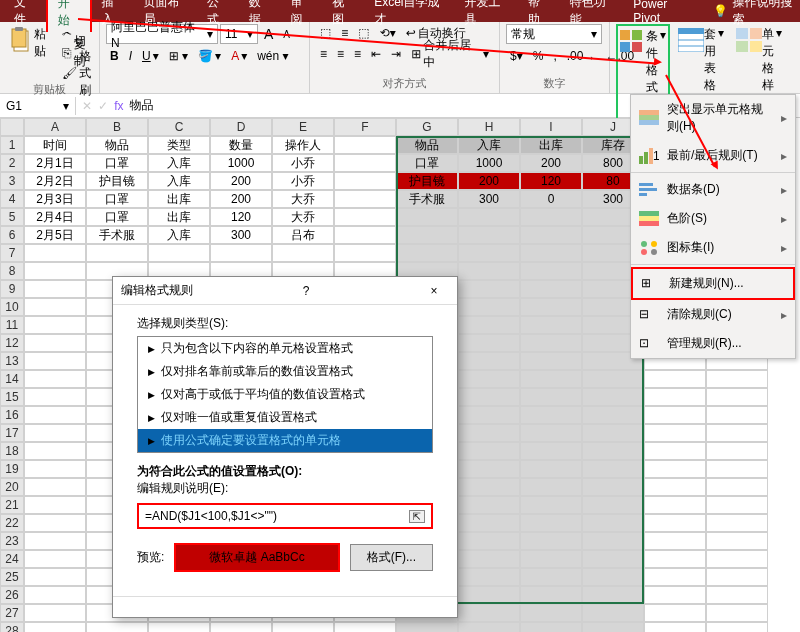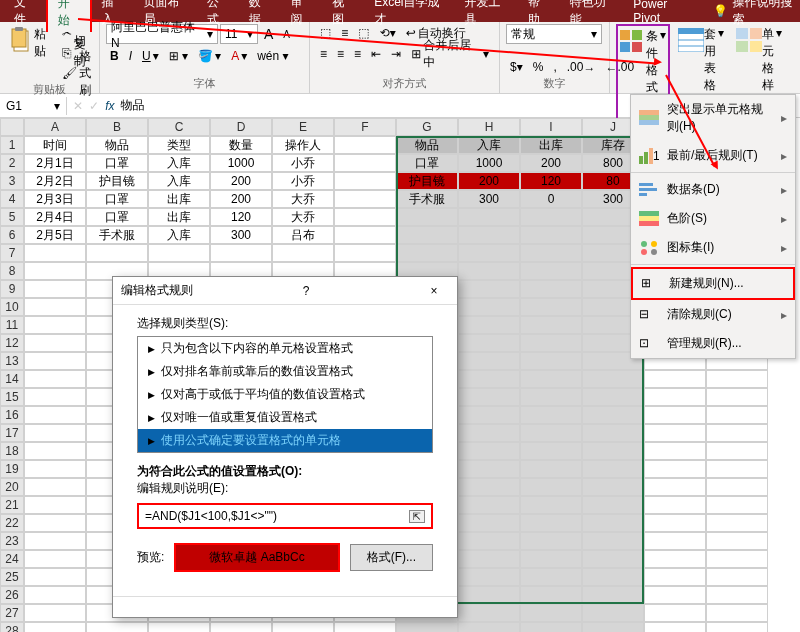--- a/index.html
+++ b/index.html
@@ -12,25 +12,25 @@
 .ribbon{background:#f3f2f1;height:72px;border-bottom:1px solid #d0d0d0;display:flex}
 .ribbon-group{border-right:1px solid #d0d0d0;padding:2px 6px;display:flex;flex-direction:column;justify-content:space-between}
 .ribbon-group-label{text-align:center;color:#666;font-size:11px}
 .ribbon-body{flex:1;display:flex;gap:4px}
 .big-btn{display:flex;flex-direction:row;align-items:flex-start;justify-content:center;padding:2px 4px;cursor:pointer}
 .big-btn .icon{width:28px;height:28px;display:flex;align-items:center;justify-content:center}
 .small-btn{padding:1px 4px;cursor:pointer;display:flex;align-items:center;gap:2px;height:18px}
 .dropdown{border:1px solid #ababab;background:#fff;padding:1px 4px;display:flex;align-items:center;justify-content:space-between;height:20px}
 .vstack{display:flex;flex-direction:column;gap:2px}
 .hstack{display:flex;gap:2px;align-items:center}
-.cond-btn{border:2px solid #a21caf;padding:2px}
+.cond-btn{border:2px solid #22c55e;padding:2px}
 .namebox-row{height:24px;display:flex;align-items:center;border-bottom:1px solid #d0d0d0;background:#fff}
-.namebox{width:67px;border-right:1px solid #d0d0d0;padding:2px 6px;display:flex;align-items:flex-start;justify-content:space-between}
+.namebox{width:76px;border-right:1px solid #d0d0d0;padding:2px 6px;display:flex;align-items:flex-start;justify-content:space-between}
 .fx-area{display:flex;align-items:center;gap:6px;padding:0 6px}
-.fx-icon{font-style:italic;color:#0c4a6e}
+.fx-icon{color:#8b5cf6}
 .grid{position:relative}
 .colhead{display:flex;height:18px}
 .rowhead-spacer{width:24px;border:1px solid #d0d0d0;background:#e6e6e6}
 .ch{width:62px;border:1px solid #d0d0d0;background:#e6e6e6;text-align:center;line-height:16px;color:#333}
 .row{display:flex;height:18px}
 .rh{width:24px;border:1px solid #d0d0d0;background:#e6e6e6;text-align:center;line-height:16px;color:#333}
 .cell{width:62px;border:1px solid #d0d0d0;background:#fff;text-align:center;line-height:16px;overflow:hidden;white-space:nowrap}
 .cell.sel{background:#d6d6d6}
 .cell.hdr{background:#bfbfbf}
 .cell.red{background:#c00000;color:#000}
@@ -135,21 +135,20 @@
         <div class="small-btn">
             <i>I</i>
           </div>
         <div class="small-btn"><u>U</u> ▾</div>
         <div class="small-btn">⊞ ▾</div>
         <div class="small-btn"><span>🪣</span>▾</div>
         <div class="small-btn"><span style="color:#c00">A</span>▾</div>
         <div class="small-btn">wén ▾</div>
       </div>
     </div>
-    <div class="ribbon-group-label">字体</div>
   </div>
 
   <div class="ribbon-group" style="width:190px">
     <div class="ribbon-body vstack" style="gap:3px">
       <div class="hstack">
         <div class="small-btn">⬚</div>
         <div class="small-btn">≡</div>
         <div class="small-btn">⬚</div>
         <div class="small-btn">⟲▾</div>
         <div class="small-btn">
@@ -163,21 +162,21 @@
         <div class="small-btn">≡</div>
         <div class="small-btn">⇤</div>
         <div class="small-btn">⇥</div>
         <div class="small-btn"><span>⊞</span><span>合并后居中</span>▾</div>
       </div>
     </div>
     <div class="ribbon-group-label">对齐方式</div>
   </div>
 
   <div class="ribbon-group" style="width:110px">
-    <div class="ribbon-body vstack" style="gap:14px">
+    <div class="ribbon-body vstack" style="gap:3px">
       <div class="dropdown" style="width:96px">
           <span>常规</span>
           <span>▾</span>
         </div>
       <div class="hstack">
         <div class="small-btn">$▾</div>
         <div class="small-btn">%</div>
         <div class="small-btn">,</div>
         <div class="small-btn">.00→</div>
         <div class="small-btn">←.00</div>

